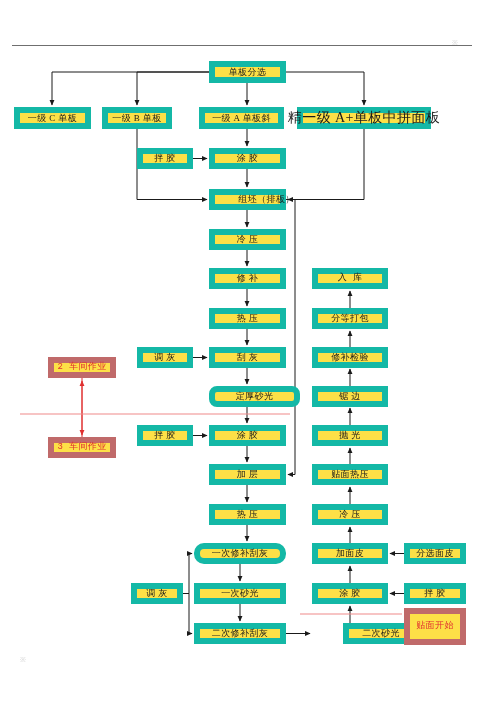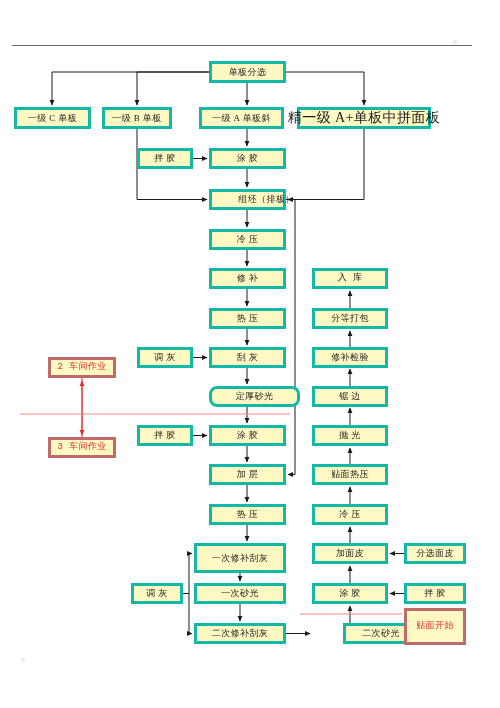--- a/index.html
+++ b/index.html
@@ -1,20 +1,20 @@
 <!DOCTYPE html>
 <html><head>
 <meta charset="utf-8">
 <style>
   html,body{margin:0;padding:0;background:#ffffff;}
   body{width:500px;height:708px;position:relative;overflow:hidden;
        font-family:"Liberation Serif","DejaVu Serif",serif;}
   #canvas{position:absolute;left:0;top:0;width:500px;height:708px;}
-  .node{position:absolute;box-sizing:border-box;border:3px solid #14b8a6;
-        background:#fef9c3;display:flex;align-items:center;justify-content:center;
+  .node{position:absolute;box-sizing:border-box;border:6px solid #14b8a6;
+        background:#fde047;display:flex;align-items:center;justify-content:center;
         font-size:9px;color:#1a1a1a;letter-spacing:0.4px;line-height:1;
         white-space:nowrap;}
   .node.red{border-color:#c06a6a;color:#e03030;font-family:Liberation Mono, monospace;}
   .node.small{font-size:14px;}
   svg.wires{position:absolute;left:0;top:0;width:500px;height:708px;
             pointer-events:none;}
   .topline{position:absolute;left:12px;top:45px;width:460px;height:0;
            border-top:1px solid #6f6f6f;}
   .corner-mark{position:absolute;font-size:7px;color:#cfcfcf;}
 </style>
@@ -108,21 +108,21 @@
   <div class="node" style="left:209px;top:229px;width:77px;height:21px;">冷 压</div>
   <div class="node" style="left:209px;top:268px;width:77px;height:21px;">修 补</div>
   <div class="node" style="left:209px;top:308px;width:77px;height:21px;">热 压</div>
   <div class="node" style="left:137px;top:347px;width:56px;height:21px;">调 灰</div>
   <div class="node" style="left:209px;top:347px;width:77px;height:21px;">刮 灰</div>
   <div class="node" style="left:209px;top:386px;width:91px;height:21px;border-radius:8px;">定厚砂光</div>
   <div class="node" style="left:137px;top:425px;width:56px;height:21px;">拌 胶</div>
   <div class="node" style="left:209px;top:425px;width:77px;height:21px;">涂 胶</div>
   <div class="node" style="left:209px;top:464px;width:77px;height:21px;">加 层</div>
   <div class="node" style="left:209px;top:504px;width:77px;height:21px;">热 压</div>
-  <div class="node" style="left:194px;top:543px;width:92px;height:30px;">一次修补刮灰</div>
+  <div class="node" style="left:194px;top:543px;width:92px;height:21px;border-radius:10px;">一次修补刮灰</div>
   <div class="node" style="left:131px;top:583px;width:52px;height:21px;">调 灰</div>
   <div class="node" style="left:194px;top:583px;width:92px;height:21px;">一次砂光</div>
   <div class="node" style="left:194px;top:623px;width:92px;height:21px;">二次修补刮灰</div>
   <div class="node" style="left:312px;top:268px;width:76px;height:21px;font-family:Liberation Mono, monospace;">入 库</div>
   <div class="node" style="left:312px;top:308px;width:76px;height:21px;">分等打包</div>
   <div class="node" style="left:312px;top:347px;width:76px;height:21px;">修补检验</div>
   <div class="node" style="left:312px;top:386px;width:76px;height:21px;">锯 边</div>
   <div class="node" style="left:312px;top:425px;width:76px;height:21px;">抛 光</div>
   <div class="node" style="left:312px;top:464px;width:76px;height:21px;">贴面热压</div>
   <div class="node" style="left:312px;top:504px;width:76px;height:21px;">冷 压</div>

